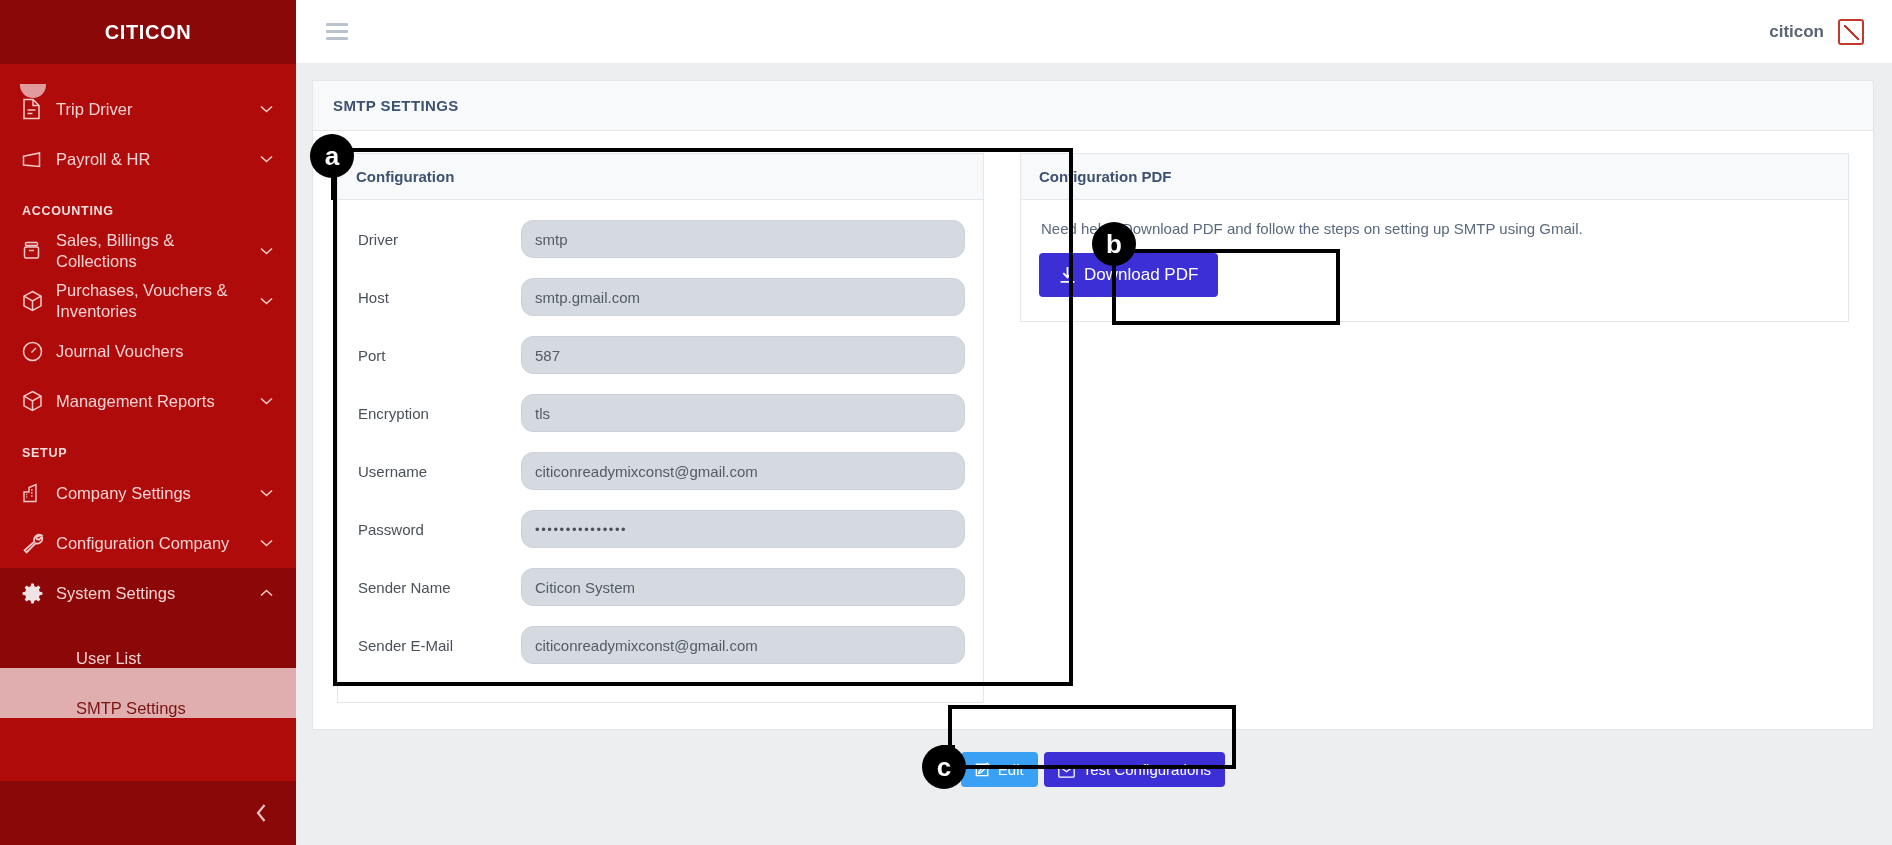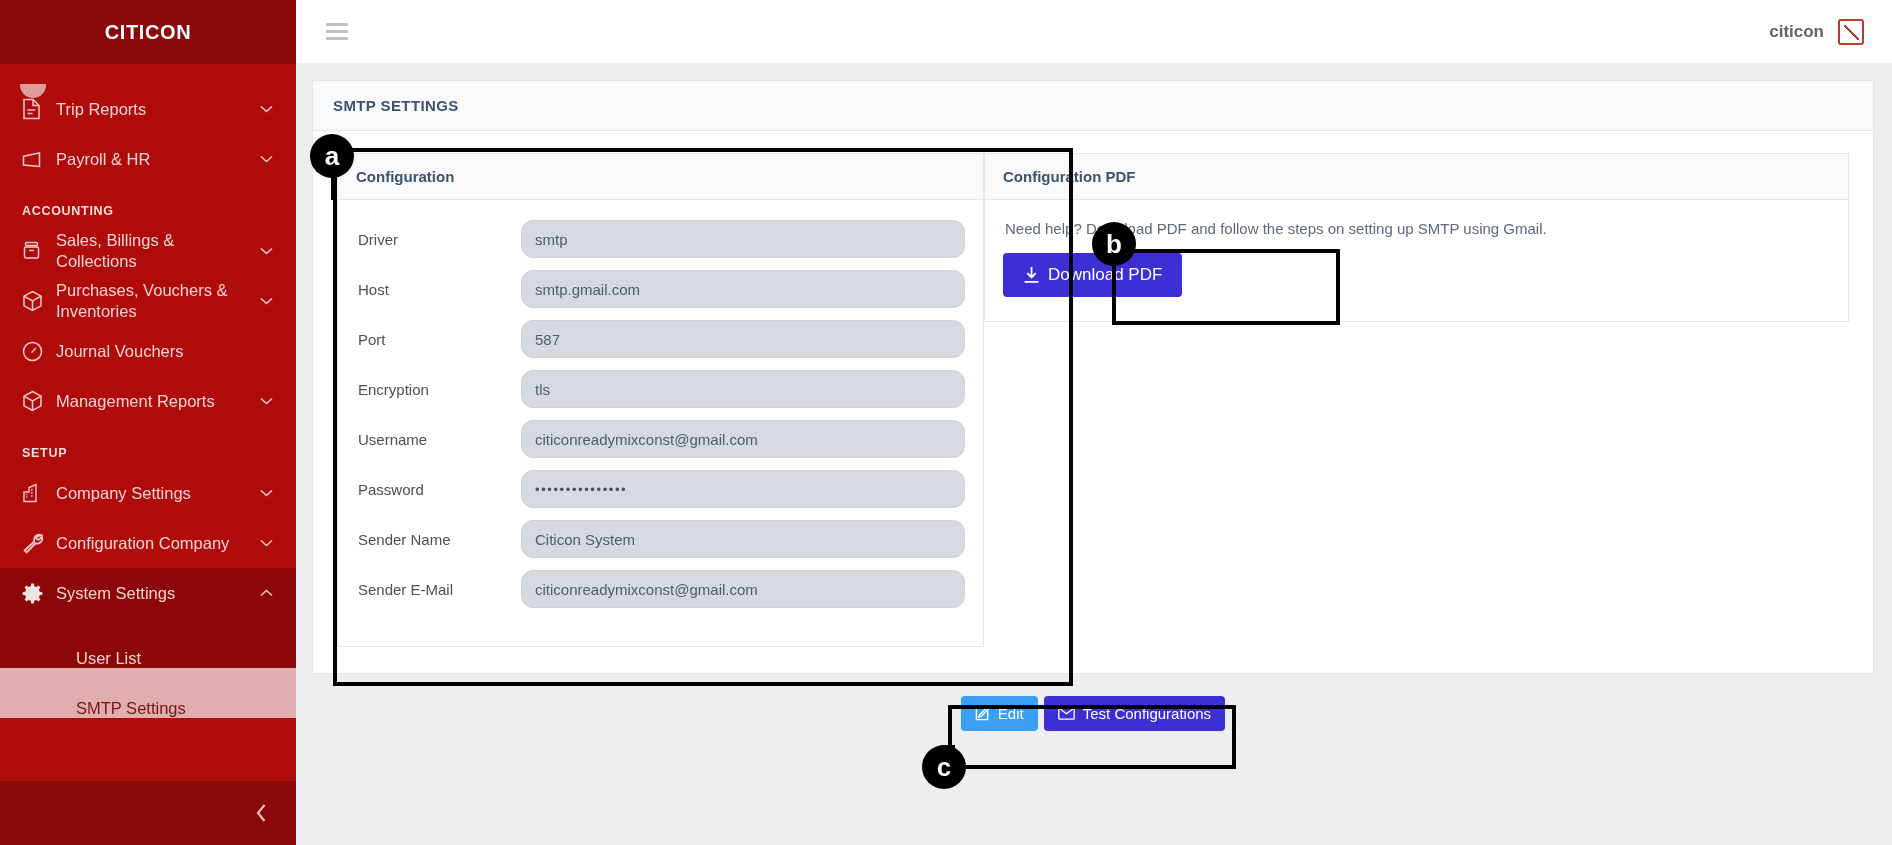--- a/index.html
+++ b/index.html
@@ -118,34 +118,34 @@
     border: 1px solid #e4e7ea;
     min-height: 570px;
   }
   .page-card-head {
     padding: 16px 20px;
     font-size: 15px; font-weight: bold; color: #3d5170;
     letter-spacing: .4px;
     background: #f8f9fa;
     border-bottom: 1px solid #e4e7ea;
   }
-  .page-card-body { padding: 22px 24px 26px 24px; display: flex; }
+  .page-card-body { padding: 22px 24px 26px 24px; display: flex; gap: 36px; }
   .col-left { flex: 0 0 647px; }
   .col-right { flex: 1 1 auto; }
 
   .panel { border: 1px solid #e4e7ea; background: #fff; }
   .panel-head {
     padding: 14px 18px;
     background: #f8f9fa;
     border-bottom: 1px solid #e4e7ea;
     font-size: 15px; font-weight: bold; color: #3d5170;
   }
   .panel-body { padding: 20px 18px 26px 18px; }
 
-  .form-row { display: flex; align-items: center; margin-bottom: 12px; }
+  .form-row { display: flex; align-items: center; margin-bottom: 20px; }
   .form-row:last-child { margin-bottom: 12px; }
   .form-label {
     flex: 0 0 165px;
     font-size: 15px; color: #495057;
     padding-left: 2px;
   }
   .form-input {
     flex: 1 1 auto;
     height: 38px;
     background: #d5dae0;
@@ -163,21 +163,21 @@
   .btn {
     display: inline-flex; align-items: center; gap: 8px;
     border: none; border-radius: 4px;
     font-family: "Liberation Sans", sans-serif;
     font-size: 16px;
     cursor: pointer;
     color: #fff;
   }
   .btn-download { background: #3d2fd6; padding: 12px 20px; font-size: 17px; }
   .btn-edit { background: #3aa0f3; padding: 9px 14px; font-size: 15px; }
-  .btn-test { background: #3d2fd6; padding: 9px 14px; font-size: 15px; }
+  .btn-test { background: #3d2fd6; padding: 9px 14px; font-size: 15px; align-items: flex-end; }
 
   .footer-actions {
     display: flex; justify-content: center;
     padding-top: 22px;
   }
   .btn-group { display: flex; gap: 6px; }
 
   
   .anno-box { position: absolute; border: 4px solid #000; pointer-events: none; }
   .anno-badge {
@@ -206,21 +206,21 @@
       <div class="nav-clipped-icon"></div>
 
       <div class="nav-item" style="margin-top:20px">
         <span class="nav-ico">
           <svg width="19" height="22" viewBox="0 0 19 22" fill="none" stroke="#f0c9c9" stroke-width="1.5">
             <path d="M2 1.5h9l6 6v13H2z"></path>
               <path d="M11 1.5v6h6"></path>
             <path d="M5.5 12h8M5.5 15.5h5"></path>
           </svg>
         </span>
-        <span class="nav-label">Trip Reports</span>
+        <span class="nav-label">Trip Driver</span>
         <span class="nav-caret">
           <svg width="13" height="8" viewBox="0 0 13 8" fill="none" stroke="#f0c9c9" stroke-width="1.6">
               <path d="M1 1.5l5.5 5 5.5-5"></path>
             </svg>
         </span>
       </div>
 
       <div class="nav-item">
         <span class="nav-ico">
           <svg width="21" height="19" viewBox="0 0 21 19" fill="none" stroke="#f0c9c9" stroke-width="1.5">

